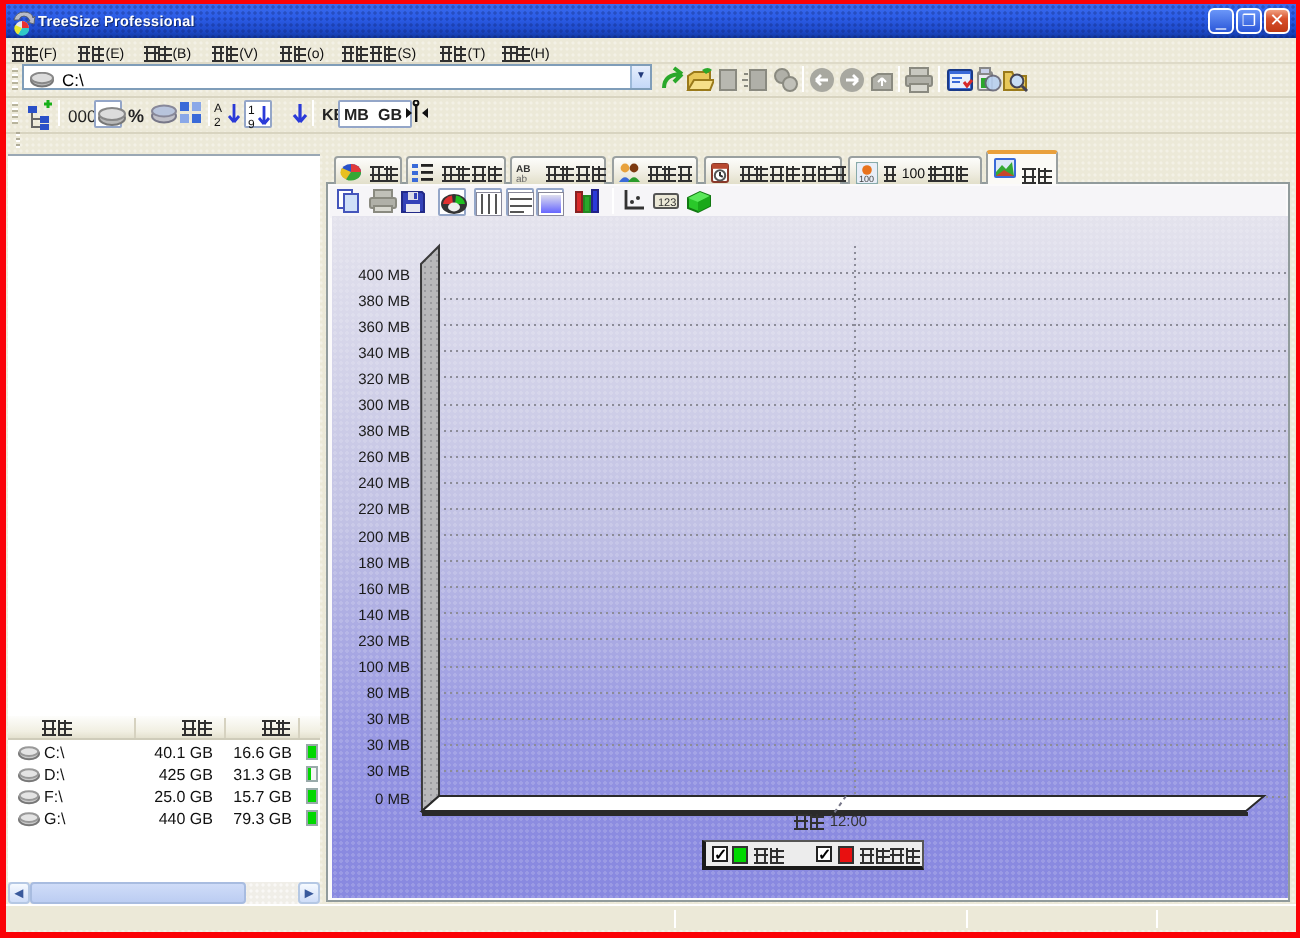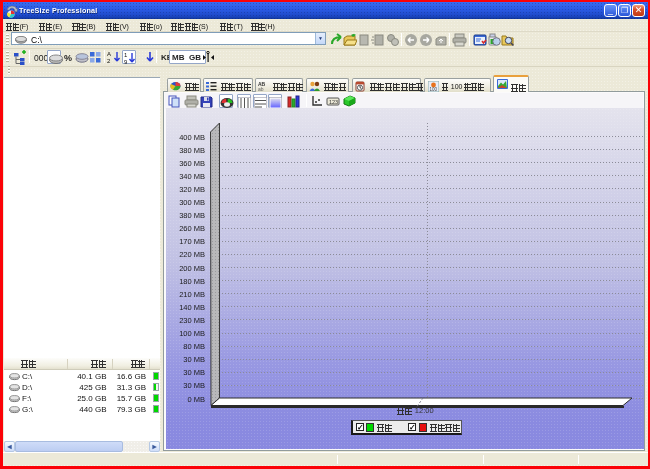--- a/index.html
+++ b/index.html
@@ -440,25 +440,25 @@
    </svg>
    <div id="ylabels">
           <div class="yl" style="top:24.5px">400 MB</div>
           <div class="yl" style="top:37.6px">380 MB</div>
           <div class="yl" style="top:50.7px">360 MB</div>
           <div class="yl" style="top:63.8px">340 MB</div>
           <div class="yl" style="top:76.9px">320 MB</div>
           <div class="yl" style="top:90px">300 MB</div>
           <div class="yl" style="top:103.1px">380 MB</div>
           <div class="yl" style="top:116.2px">260 MB</div>
-          <div class="yl" style="top:129.3px">170 MB</div>
+          <div class="yl" style="top:129.3px">240 MB</div>
           <div class="yl" style="top:142.39999999999998px">220 MB</div>
           <div class="yl" style="top:155.5px">200 MB</div>
           <div class="yl" style="top:168.6px">180 MB</div>
-          <div class="yl" style="top:181.7px">210 MB</div>
+          <div class="yl" style="top:181.7px">160 MB</div>
           <div class="yl" style="top:194.79999999999998px">140 MB</div>
           <div class="yl" style="top:207.9px">230 MB</div>
           <div class="yl" style="top:221px">100 MB</div>
           <div class="yl" style="top:234.1px">80 MB</div>
           <div class="yl" style="top:247.2px">30 MB</div>
           <div class="yl" style="top:260.29999999999995px">30 MB</div>
           <div class="yl" style="top:273.4px">30 MB</div>
           <div class="yl" style="top:286.5px">0 MB</div>
         </div>
    <div id="xlab"><span class="c c8"></span><span class="c c8 v"></span> <span style="font-size:7.5px">12:00</span></div>

